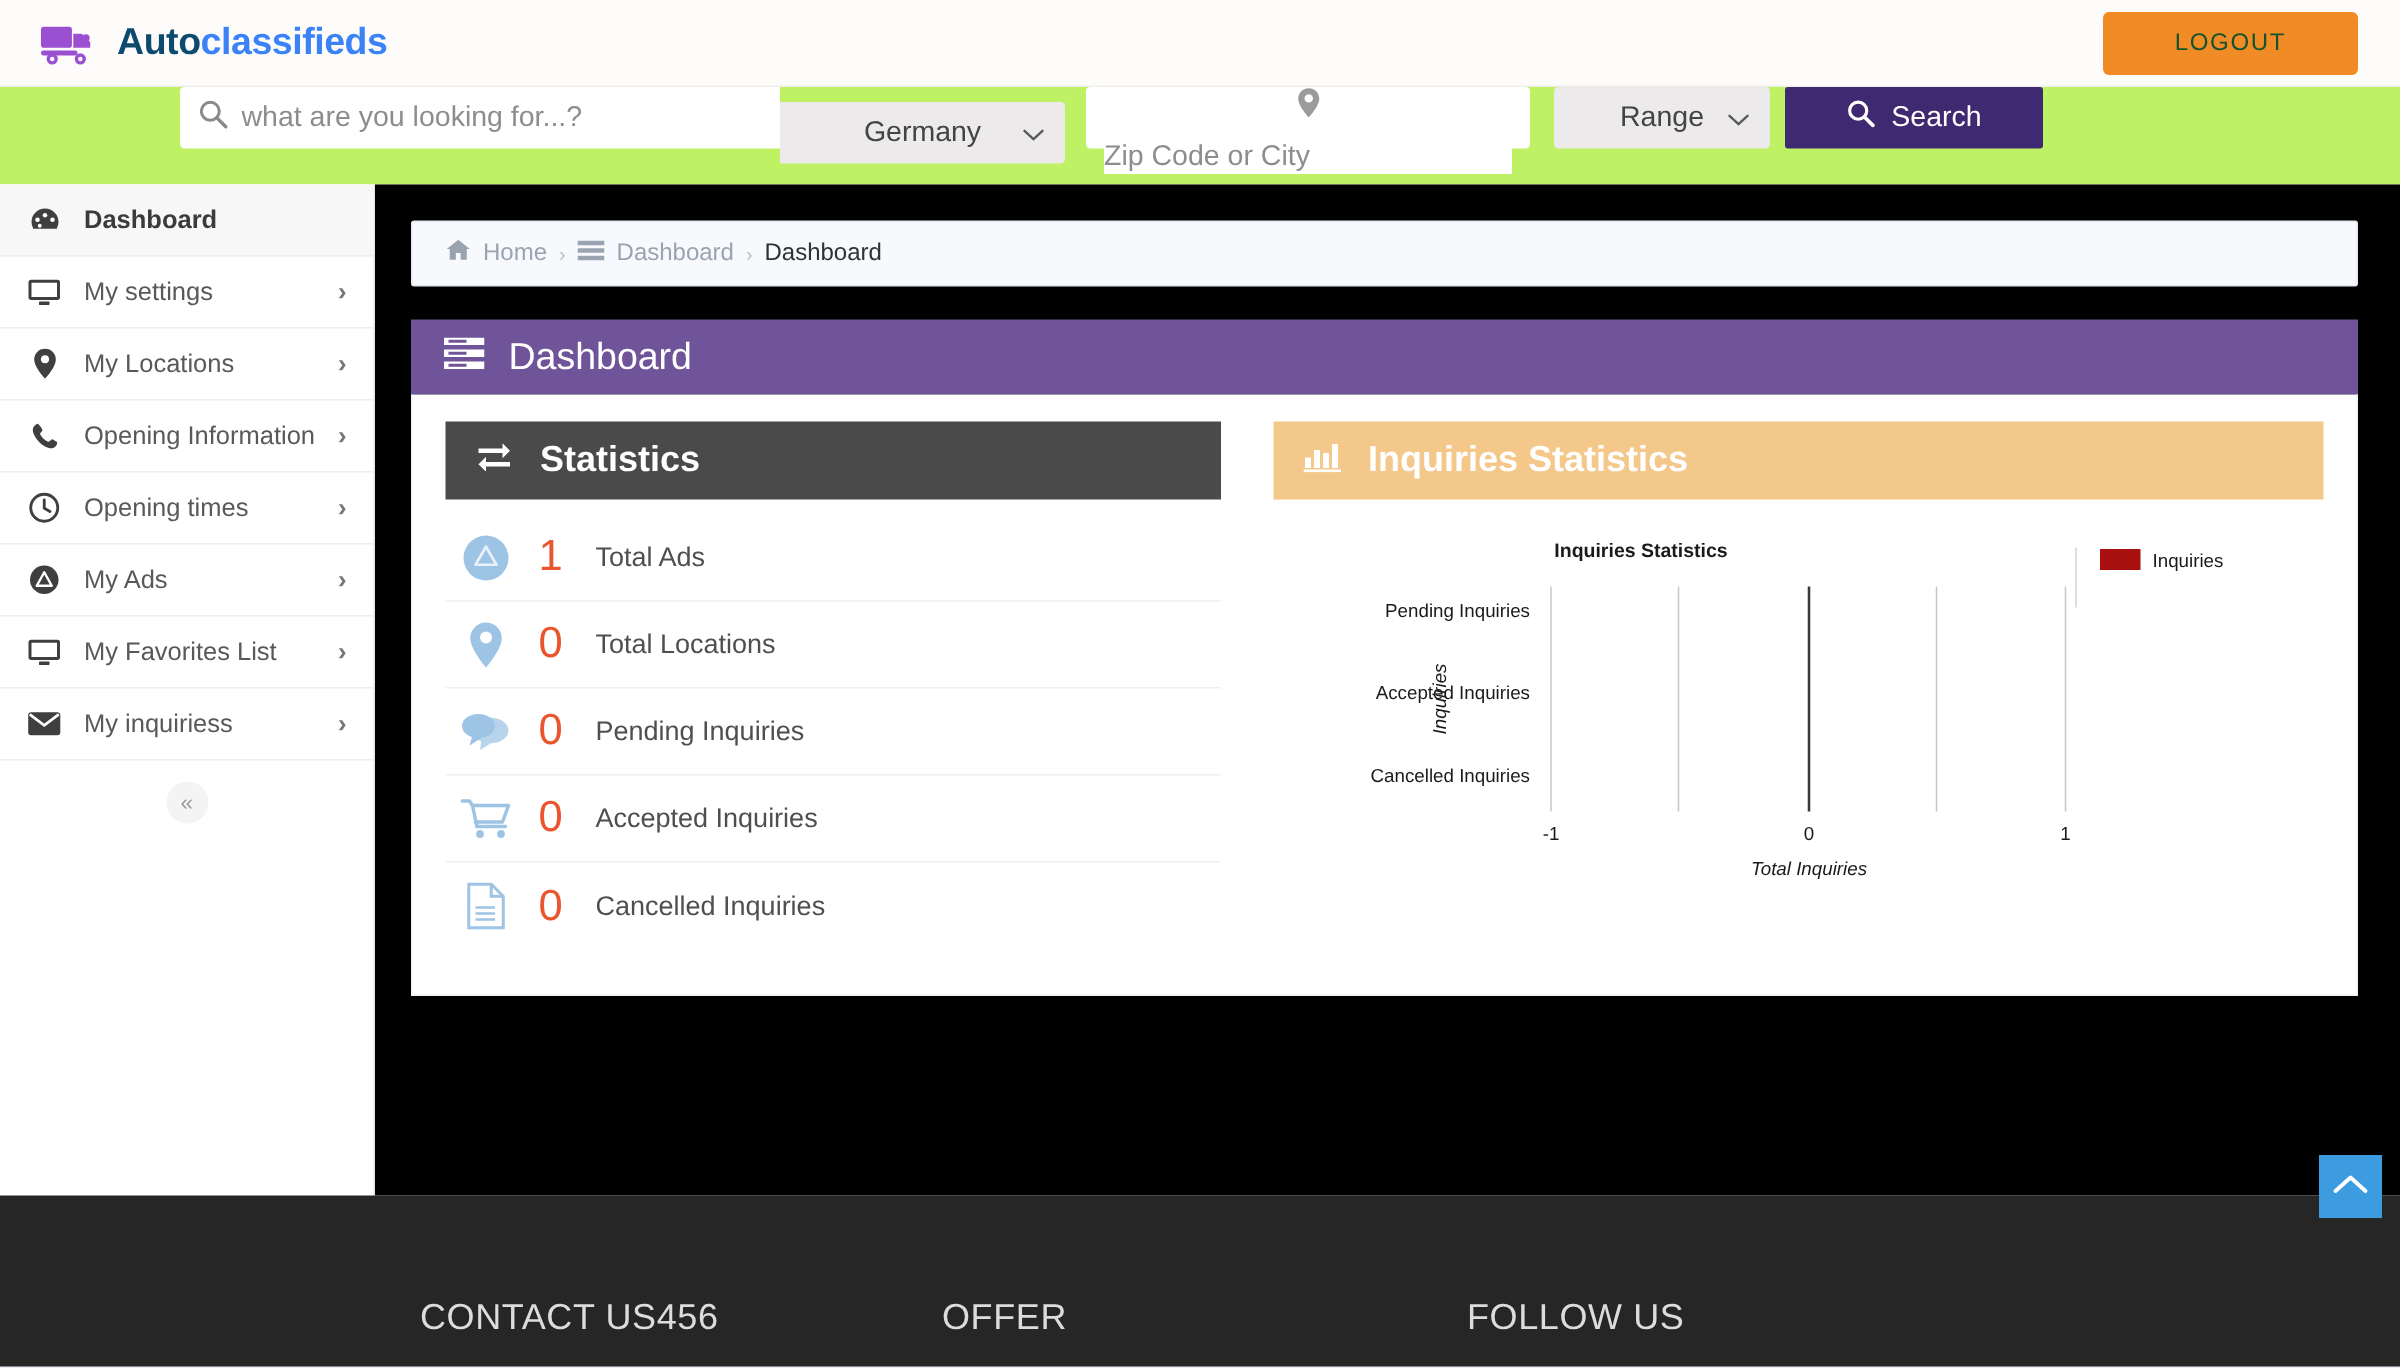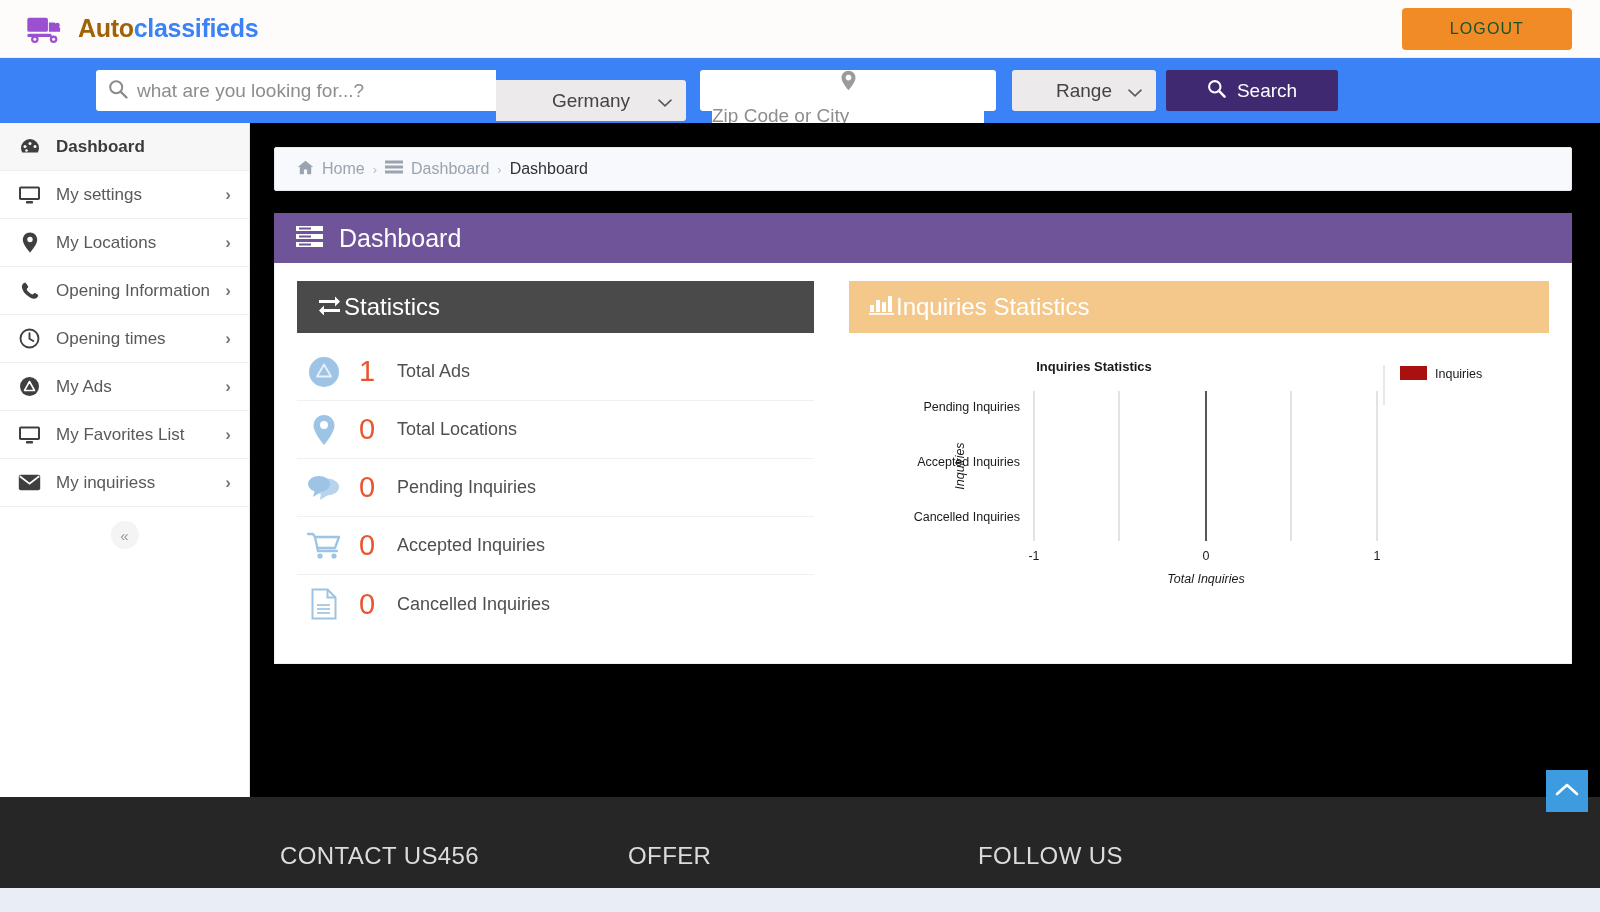--- a/index.html
+++ b/index.html
@@ -13,35 +13,35 @@
   
   .topbar {
     height: 58px; background: #fdfcfa;
     display: flex; align-items: center; justify-content: space-between;
     padding: 0 28px 0 26px;
     border-bottom: 1px solid #f0eeec;
   }
   .brand { display: flex; align-items: center; gap: 10px; }
   .brand-logo { width: 42px; height: 30px; display:block; }
   .brand-text { font-size: 25px; font-weight: bold; letter-spacing: -0.3px; }
-  .brand-text .a { color: #a16207; }
+  .brand-text .a { color: #0c4a6e; }
   .brand-text .b { color: #3b82f6; }
   .logout-btn {
     background: #f18b26; color: #14532d;
     border: none; border-radius: 4px;
     font-size: 16px; letter-spacing: 1.1px;
     padding: 12px 48px; cursor: pointer;
     font-family: "Liberation Sans", sans-serif;
   }
 
   
   .searchbar {
-    height: 65px; background: #3b82f6;
-    display: flex; align-items: center;
-    padding-left: 96px;
+    height: 65px; background: #bef264;
+    display: flex; align-items: flex-start;
+    padding-left: 120px;
   }
   .search-group { display: flex; align-items: center; height: 41px; }
   .s-keyword {
     width: 400px; height: 41px; background: #fff;
     display: flex; align-items: center; gap: 9px;
     padding: 0 12px; border-radius: 3px 0 0 3px;
   }
   .s-keyword input {
     border: none; outline: none; width: 100%;
     font-size: 19px; color: #6b6b6b;
@@ -122,22 +122,22 @@
   }
   .panel-body {
     background: #fff; min-height: 355px;
     padding: 18px 22px 30px 22px;
     display: flex; gap: 35px;
     border: 1px solid #eef0f3; border-top: none;
   }
 
   .card { flex: 1; }
   .card-head {
-    height: 52px; display: flex; align-items: center; gap: 2px;
-    padding: 0 20px; color: #fff; font-size: 24px;
+    height: 52px; display: flex; align-items: center; gap: 18px;
+    padding: 0 20px; color: #fff; font-size: 24px; font-weight: bold;
   }
   .card-head.dark { background: #4a4a4a; }
   .card-head.peach { background: #f4c88b; }
 
   .stat-list { padding: 10px 0 0 0; }
   .stat-row {
     display: flex; align-items: center; gap: 16px;
     height: 58px; border-bottom: 1px solid #f0f0f0;
     padding: 0 14px 0 8px;
   }
@@ -145,21 +145,21 @@
   .stat-icon { width: 38px; display: flex; align-items: center; justify-content: center; color: #9dc4e4; }
   .stat-num { font-size: 29px; color: #e8552f; min-width: 22px; }
   .stat-label { font-size: 18px; color: #4f4f4f; }
 
   
   .chart-wrap { padding-top: 22px; }
   .chart-svg { display: block; margin: 0 auto; }
 
   
   .footer {
-    height: 91px; background: #262626;
+    height: 114px; background: #262626;
     display: flex; align-items: flex-end;
     padding: 0 0 18px 0; position: relative;
   }
   .footer-cols { display: flex; padding-left: 280px; width: 100%; }
   .footer-col { color: #dcdcdc; font-size: 24px; letter-spacing: 0.4px; }
   .fc1 { width: 348px; }
   .fc2 { width: 350px; }
   .fc3 { width: 350px; }
   .scrolltop {
     position: absolute; right: 12px; top: -27px;

